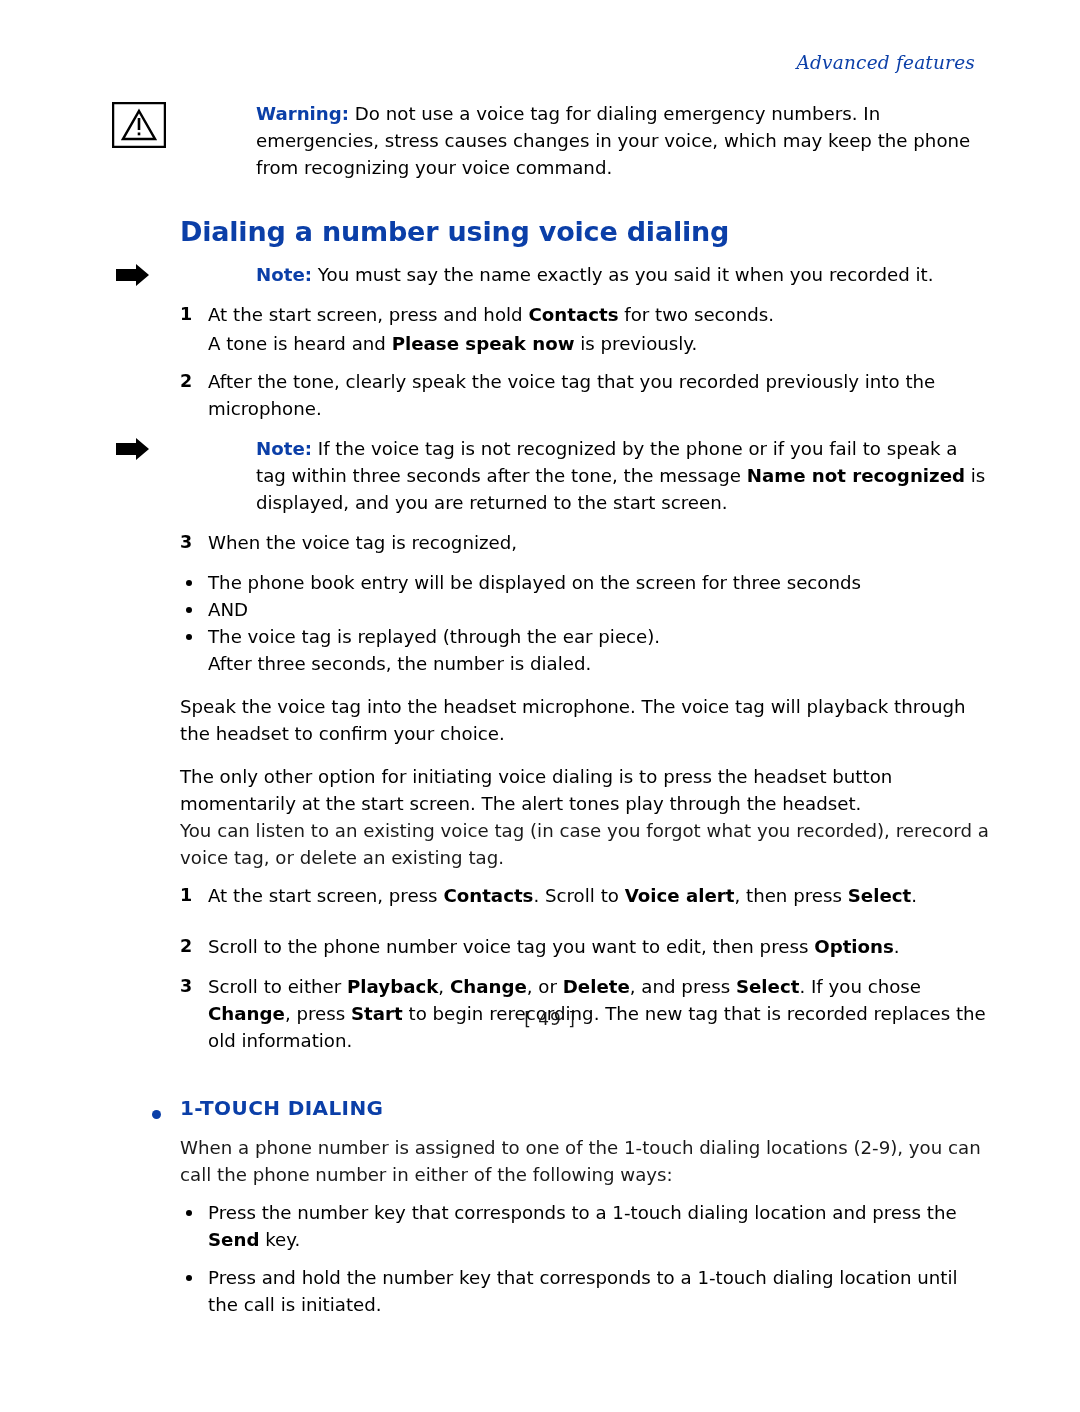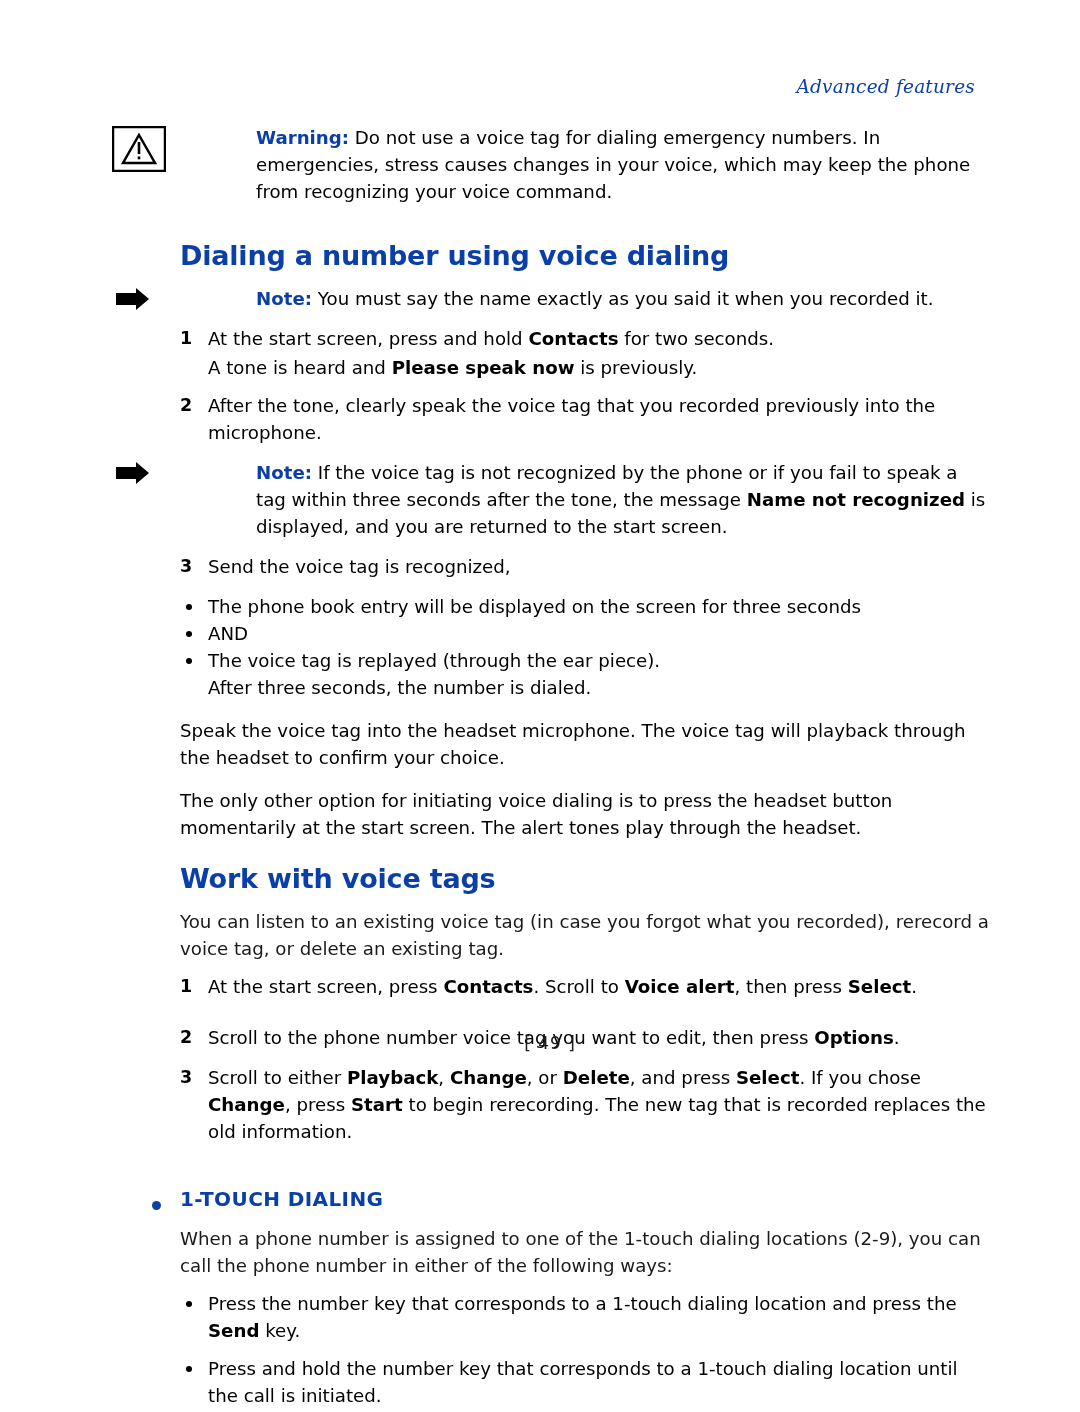--- a/index.html
+++ b/index.html
@@ -13,21 +13,20 @@
     font-family: "DejaVu Sans", sans-serif;
     color: #000000;
     position: relative;
     overflow: hidden;
   }
   .page {
     position: relative;
     width: 1080px;
     height: 1077px;
     box-sizing: border-box;
-    margin-top: 24px;
   }
   .header {
     position: absolute;
     top: 52px;
     right: 105px;
     font-family: "DejaVu Serif", serif;
     font-style: italic;
     font-size: 18.5px;
     color: #0b3fa8;
     letter-spacing: 0.2px;
@@ -222,21 +221,21 @@
       </span>
       <div class="body">
         <span class="lead">Note:</span><span> If the voice tag is not recognized by the phone or if you fail to speak a tag within three seconds after the tone, the message </span><span class="bold">Name not recognized</span><span> is displayed, and you are returned to the start screen.</span>
       </div>
     </div>
 
     <div class="spacer-s"></div>
 
     <div class="step">
       <span class="num">3</span>
-      <span>Send the voice tag is recognized,</span>
+      <span>When the voice tag is recognized,</span>
     </div>
 
     <div class="spacer-s"></div>
 
     <div class="bullet">
       <span class="bdot"></span>
       <span>The phone book entry will be displayed on the screen for three seconds</span>
     </div>
     <div class="bullet">
       <span class="bdot"></span>
@@ -246,21 +245,20 @@
       <span class="bdot"></span>
       <span>The voice tag is replayed (through the ear piece).</span>
     </div>
 
     <div class="substep">After three seconds, the number is dialed.</div>
 
     <div class="para-block">Speak the voice tag into the headset microphone. The voice tag will playback through the headset to confirm your choice.</div>
 
     <div class="para-block">The only other option for initiating voice dialing is to press the headset button momentarily at the start screen. The alert tones play through the headset.</div>
 
-    <h2 class="section">Work with voice tags</h2>
 
     <div class="para">You can listen to an existing voice tag (in case you forgot what you recorded), rerecord a voice tag, or delete an existing tag.</div>
 
     <div class="spacer-s"></div>
 
     <div class="step">
       <span class="num">1</span>
       <span>At the start screen, press </span><span class="bold">Contacts</span><span>. Scroll to </span><span class="bold">Voice alert</span><span>, then press </span><span class="bold">Select</span><span>.</span>
     </div>
 

